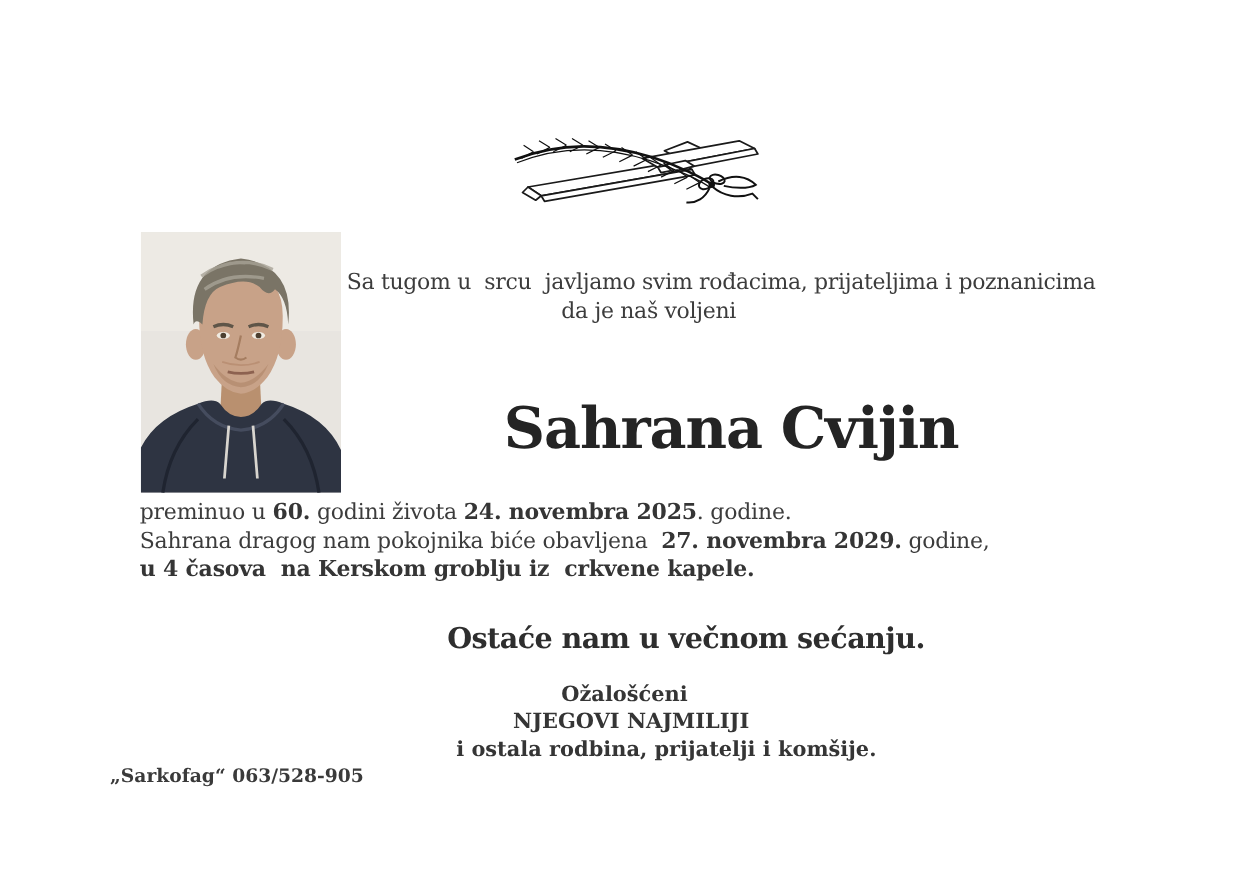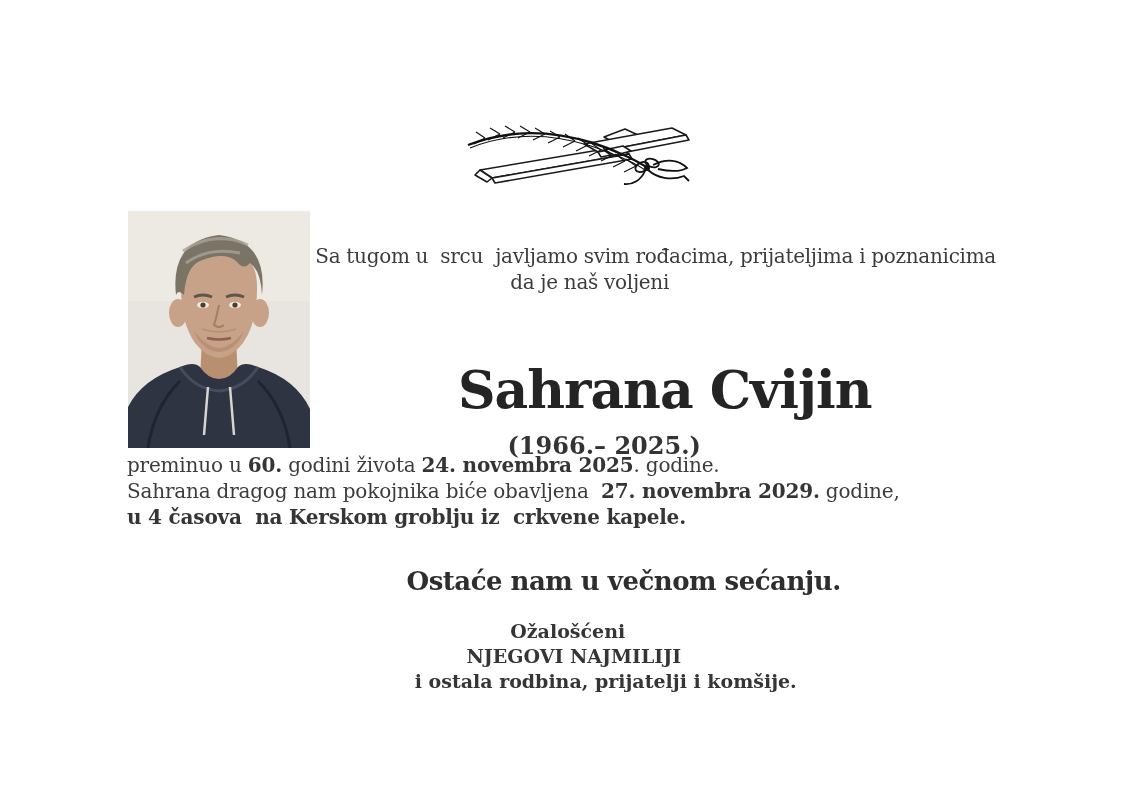--- a/index.html
+++ b/index.html
@@ -109,23 +109,20 @@
     <span class="shift" style="left:82px;">Sa tugom u  srcu  javljamo svim rođacima, prijateljima i poznanicima</span>
   </div>
   <div class="abs cline intro" style="top:243px;">
     <span class="shift" style="left:16px;">da je naš voljeni</span>
   </div>
 
   <div class="abs cline deceased" style="top:300px;">
     <span class="shift" style="left:69px;">Sahrana Cvijin</span>
   </div>
 
-  <div class="abs cline years" style="top:402px;">
-    <span class="shift" style="left:26px;">(1966.– 2025.)</span>
-  </div>
 
   <div class="abs bodyline" style="top:452px;"><span>preminuo u </span><b>60.</b><span> godini života </span><b>24. novembra 2025</b><span>. godine.</span></div>
 
   <div class="abs bodyline" style="top:478px;"><span>Sahrana dragog nam pokojnika biće obavljena  </span><b>27. novembra 2029.</b><span> godine,</span></div>
 
   <div class="abs bodyline bold-all" style="top:504px;">u 4 časova  na Kerskom groblju iz  crkvene kapele.</div>
 
   <div class="abs cline remember" style="top:536px;">
     <span class="shift" style="left:45px;">Ostaće nam u večnom sećanju.</span>
   </div>
@@ -133,14 +130,15 @@
   <div class="abs cline mourn" style="top:598px;">
     <span class="shift" style="left:-23px;">Ožalošćeni</span>
   </div>
   <div class="abs cline mourn" style="top:623px;">
     <span class="shift" style="left:-17px;">NJEGOVI NAJMILIJI</span>
   </div>
   <div class="abs cline mourn" style="top:648px;">
     <span class="shift" style="left:15px;">i ostala rodbina, prijatelji i komšije.</span>
   </div>
 
+  <div class="abs footerline">„Sarkofag“ 063/528-905</div>
 
 </div>
 
 </body></html>

